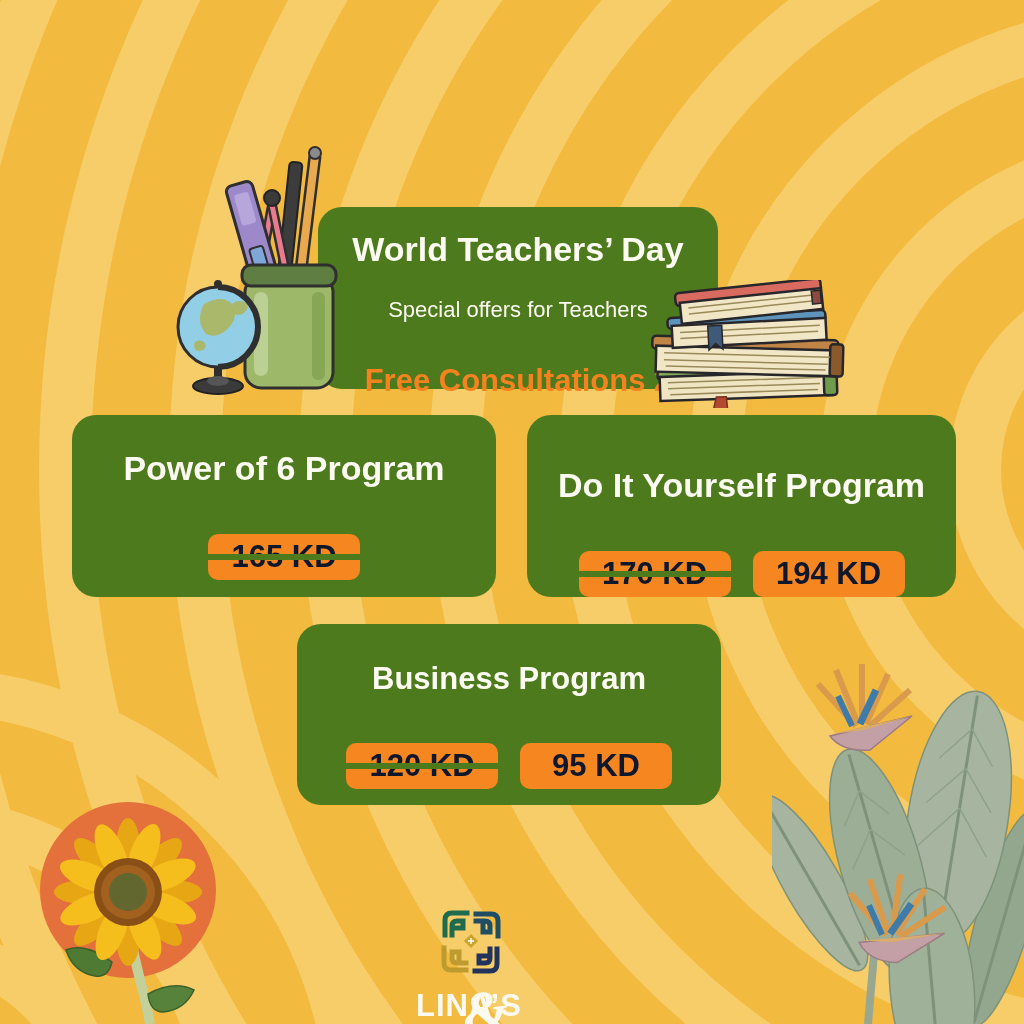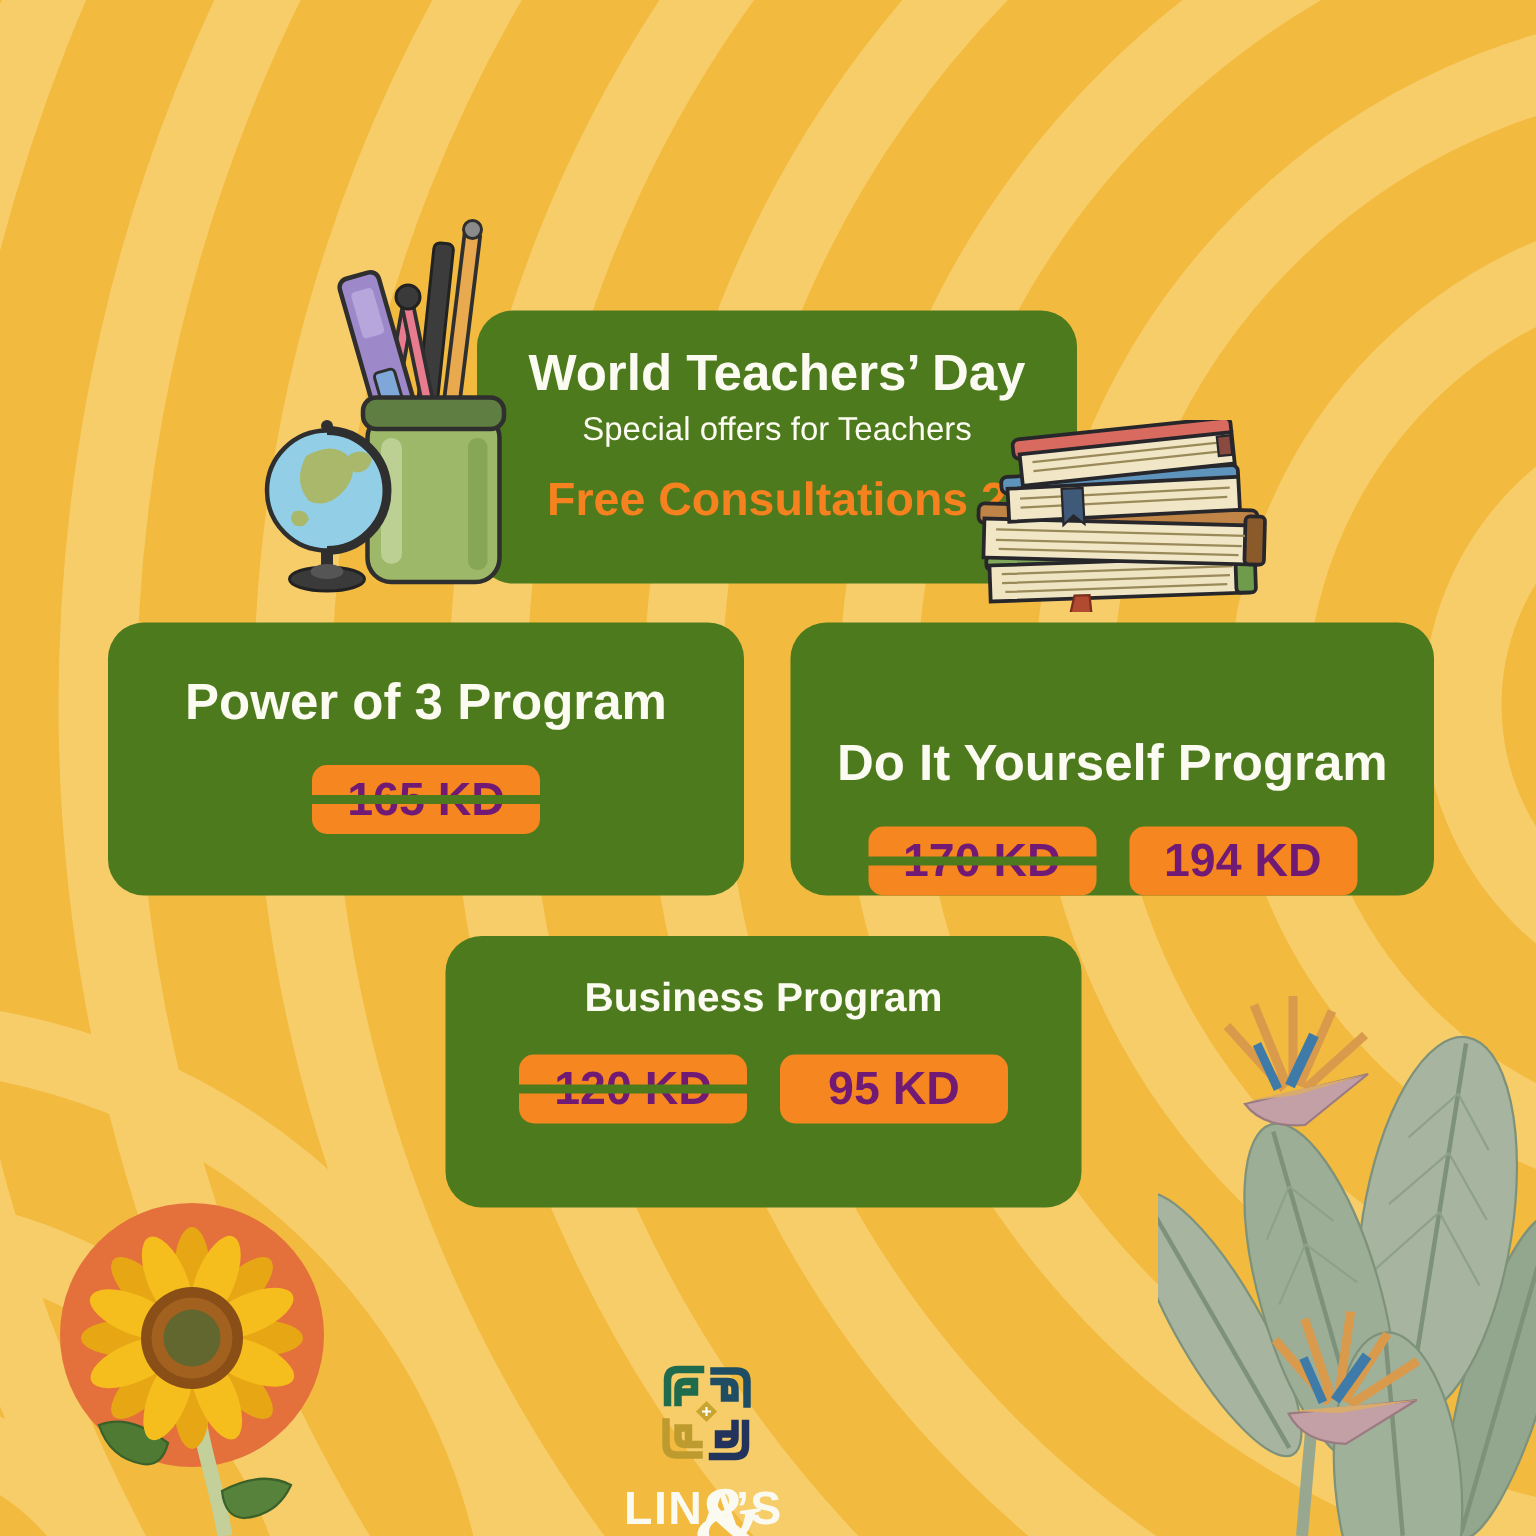--- a/index.html
+++ b/index.html
@@ -4,40 +4,40 @@
 <style>
   html,body{margin:0;padding:0;background:#e8e8e8;}
   .canvas{
     position:relative;width:1024px;height:1024px;overflow:hidden;
     background:#F2BA3E;
     font-family:"Liberation Sans",sans-serif;
   }
   .bg{position:absolute;left:0;top:0;z-index:0;}
   .panel{
     position:absolute;background:#4E7A1E;border-radius:24px;z-index:1;
-    display:flex;flex-direction:column;align-items:center;color:#FCFBF1;
+    display:flex;flex-direction:column;align-items:center;color:#FCFBF1;gap:24px;
   }
   
   .header{left:318px;top:207px;width:400px;height:182px;padding-top:22px;box-sizing:border-box;}
   .h-title{font-size:34px;font-weight:bold;line-height:1.2;white-space:nowrap;}
   .h-sub{font-size:22px;font-weight:normal;line-height:1.25;margin-top:2px;white-space:nowrap;}
   .h-highlight{font-size:31px;font-weight:bold;color:#F5821F;margin-top:16px;white-space:nowrap;}
   
   .card{box-sizing:border-box;padding-top:34px;}
   .card1{left:72px;top:415px;width:424px;height:182px;}
   .card2{left:527px;top:415px;width:429px;height:182px;justify-content:flex-end;}
   .card3{left:297px;top:624px;width:424px;height:181px;padding-top:26px;}
   .c-title{font-size:34px;font-weight:bold;white-space:nowrap;}
-  .card3 .c-title{font-size:27px;}
+  .card3 .c-title{font-size:31px;margin-top:11px;}
   .prices{display:flex;gap:22px;margin-top:22px;}
   .badge{
     position:relative;display:flex;align-items:center;justify-content:center;
     min-width:152px;height:46px;padding:1px 12px;box-sizing:border-box;
     background:#F6861F;border-radius:10px;
-    color:#701a75;font-size:31px;font-weight:bold;white-space:nowrap;
+    color:#0f172a;font-size:31px;font-weight:bold;white-space:nowrap;
   }
   .badge.old::after{
     content:"";position:absolute;left:-5px;right:-5px;top:50%;margin-top:-3px;
     height:6px;background:#4E7A1E;border-radius:3px;
   }
   .ill{position:absolute;z-index:2;}
   
   .logo{position:absolute;left:416px;top:902px;z-index:2;display:flex;align-items:center;gap:10px;flex-direction:column;}
   .brand-text{position:relative;color:#FBFAF1;font-weight:bold;font-size:31px;line-height:32px;letter-spacing:1px;}
   .brand-amp{
@@ -139,21 +139,21 @@
 
     <g transform="rotate(-6 100 22)">
       <rect x="30" y="6" width="146" height="13" rx="4" fill="#D96A5F" stroke="#27272B" stroke-width="2.5"></rect>
       <rect x="34" y="16" width="142" height="21" fill="#F1E7C6" stroke="#27272B" stroke-width="2.5"></rect>
       <path d="M42 22 H170 M42 28 H168" stroke="#9A8A5A" stroke-width="1.5" fill="none"></path>
       <rect x="166" y="18" width="9" height="13" fill="#8A4A40" stroke="#27272B" stroke-width="1.5"></rect>
     </g>
   </svg>
 
   <section class="panel card card1">
-    <div class="c-title">Power of 3 Program</div>
+    <div class="c-title">Power of 6 Program</div>
     <div class="prices">
       <div class="badge old">165 KD</div>
     </div>
   </section>
 
   <section class="panel card card2">
     <div class="c-title">Do It Yourself Program</div>
     <div class="prices">
       <div class="badge old">170 KD</div>
       <div class="badge">194 KD</div>

